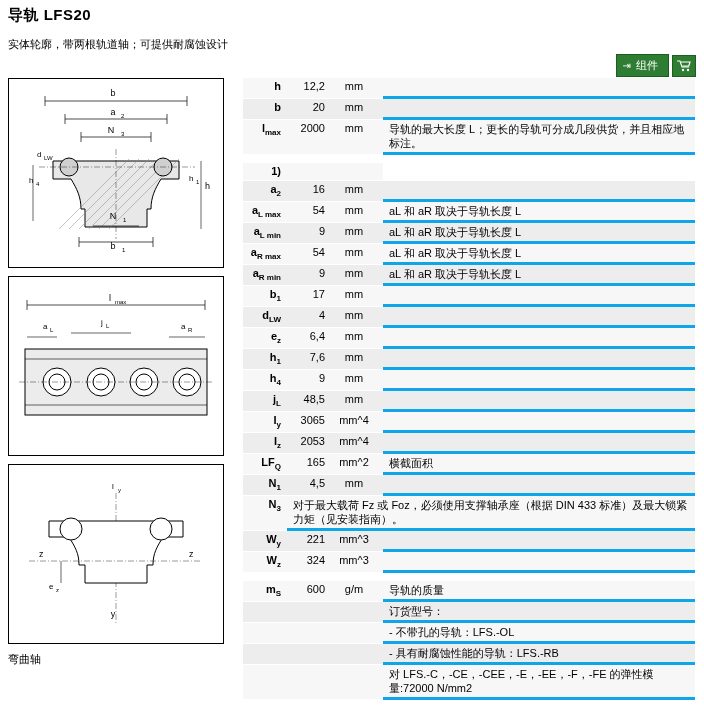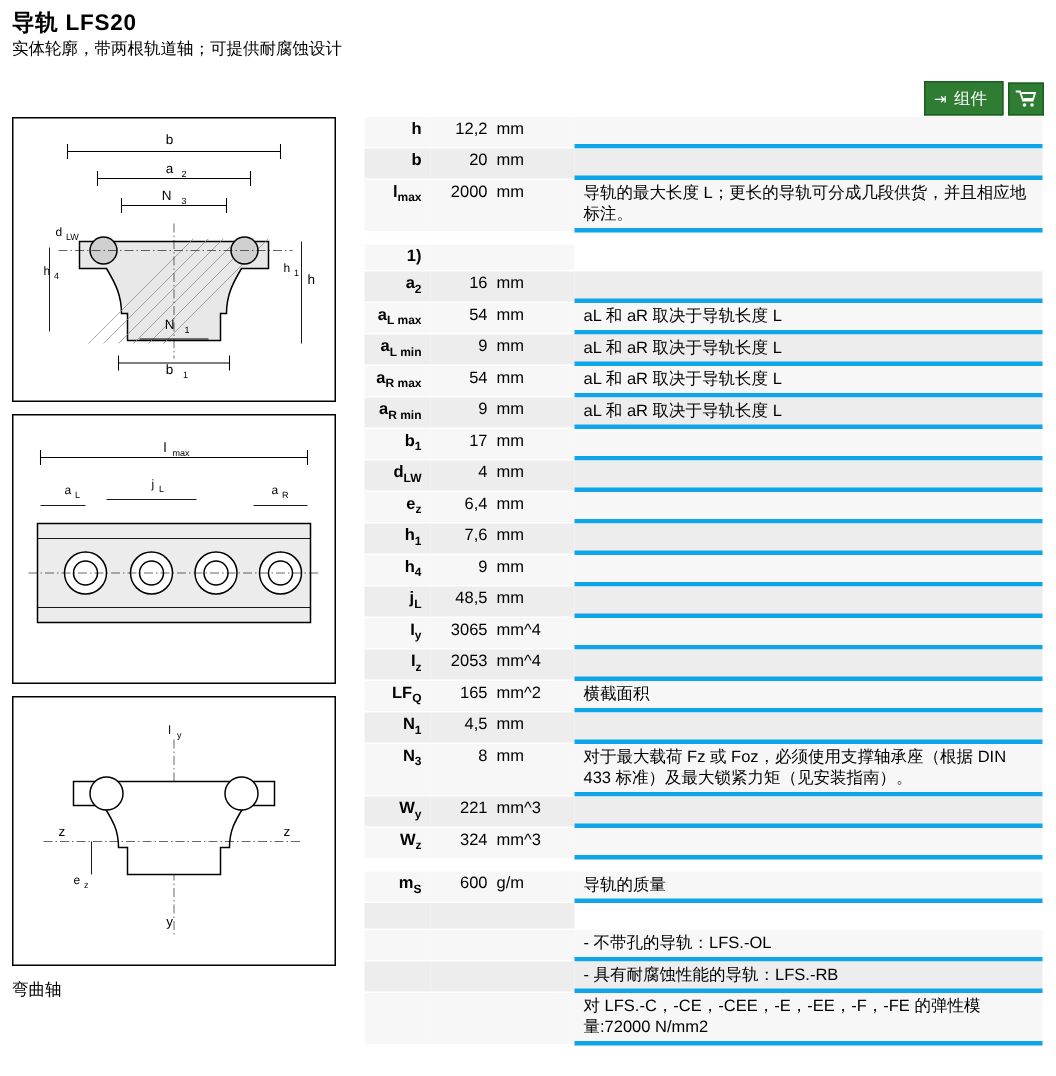--- a/index.html
+++ b/index.html
@@ -10,21 +10,21 @@
     font-size:11px;
     color:#000;
     position:relative;
     overflow:hidden;
   }
   .page{position:relative;width:704px;height:717px;}
 
   
   .hdr{padding:6px 0 0 8px;}
   .hdr-title{font-size:15px;font-weight:bold;letter-spacing:.5px;}
-  .hdr-sub{font-size:11px;margin-top:0;}
+  .hdr-sub{font-size:11px;margin-top:12px;}
 
   
   .btn-row{position:absolute;right:8px;top:54px;display:flex;align-items:center;gap:3px;}
   .btn-green{
     background:#2e7d32;color:#fff;font-size:11px;
     padding:3px 10px 3px 6px;display:flex;align-items:center;gap:5px;
     border:1px solid #1b5e20;
   }
   .btn-green .arrow{font-size:10px;}
   .btn-cart{
@@ -51,21 +51,21 @@
   .sym{
     width:44px;background:#c9c9c9;box-sizing:border-box;
     text-align:right;padding:2px 6px 2px 2px;font-weight:bold;font-size:11px;
     border-bottom:1px solid #fff;
   }
   .sym sub{font-weight:bold;font-size:8px;}
   .val{
     width:96px;box-sizing:border-box;text-align:right;padding:2px 6px 2px 2px;
     font-size:11px;border-bottom:1px solid #fff;white-space:nowrap;
   }
-  .unit{display:inline-block;width:46px;text-align:left;padding-left:6px;}
+  .unit{display:inline-block;width:46px;text-align:center;padding-left:6px;}
   .num{display:inline-block;text-align:right;}
   .note{
     flex:1;box-sizing:border-box;padding:2px 6px;font-size:11px;
     border-bottom:3px solid #0ea5e9;line-height:14px;
   }
   .spacer{height:8px;background:#fff;}
 
   
   .wm{
     position:absolute;color:rgba(0,0,0,0.06);font-size:46px;font-weight:bold;
@@ -316,21 +316,20 @@
         <div class="val"><span class="num">165</span><span class="unit">mm^2</span></div>
         <div class="note">横截面积</div>
       </div>
       <div class="row alt">
         <div class="sym">N<sub>1</sub></div>
         <div class="val"><span class="num">4,5</span><span class="unit">mm</span></div>
         <div class="note">&nbsp;</div>
       </div>
       <div class="row plain">
         <div class="sym">N<sub>3</sub></div>
-        <div class="val"><span class="num">8</span><span class="unit">mm</span></div>
         <div class="note">对于最大载荷 Fz 或 Foz，必须使用支撑轴承座（根据 DIN 433 标准）及最大锁紧力矩（见安装指南）。</div>
       </div>
       <div class="row alt">
         <div class="sym">W<sub>y</sub></div>
         <div class="val"><span class="num">221</span><span class="unit">mm^3</span></div>
         <div class="note">&nbsp;</div>
       </div>
       <div class="row plain">
         <div class="sym">W<sub>z</sub></div>
         <div class="val"><span class="num">324</span><span class="unit">mm^3</span></div>
@@ -338,20 +337,21 @@
       </div>
       <div class="spacer"></div>
       <div class="row plain">
         <div class="sym">m<sub>S</sub></div>
         <div class="val"><span class="num">600</span><span class="unit">g/m</span></div>
         <div class="note">导轨的质量</div>
       </div>
       <div class="row alt">
         <div class="sym">&nbsp;</div>
         <div class="val">&nbsp;</div>
+        <div class="note">订货型号：</div>
       </div>
       <div class="row plain">
         <div class="sym">&nbsp;</div>
         <div class="val">&nbsp;</div>
         <div class="note">- 不带孔的导轨：LFS.-OL</div>
       </div>
       <div class="row alt">
         <div class="sym">&nbsp;</div>
         <div class="val">&nbsp;</div>
         <div class="note">- 具有耐腐蚀性能的导轨：LFS.-RB</div>

